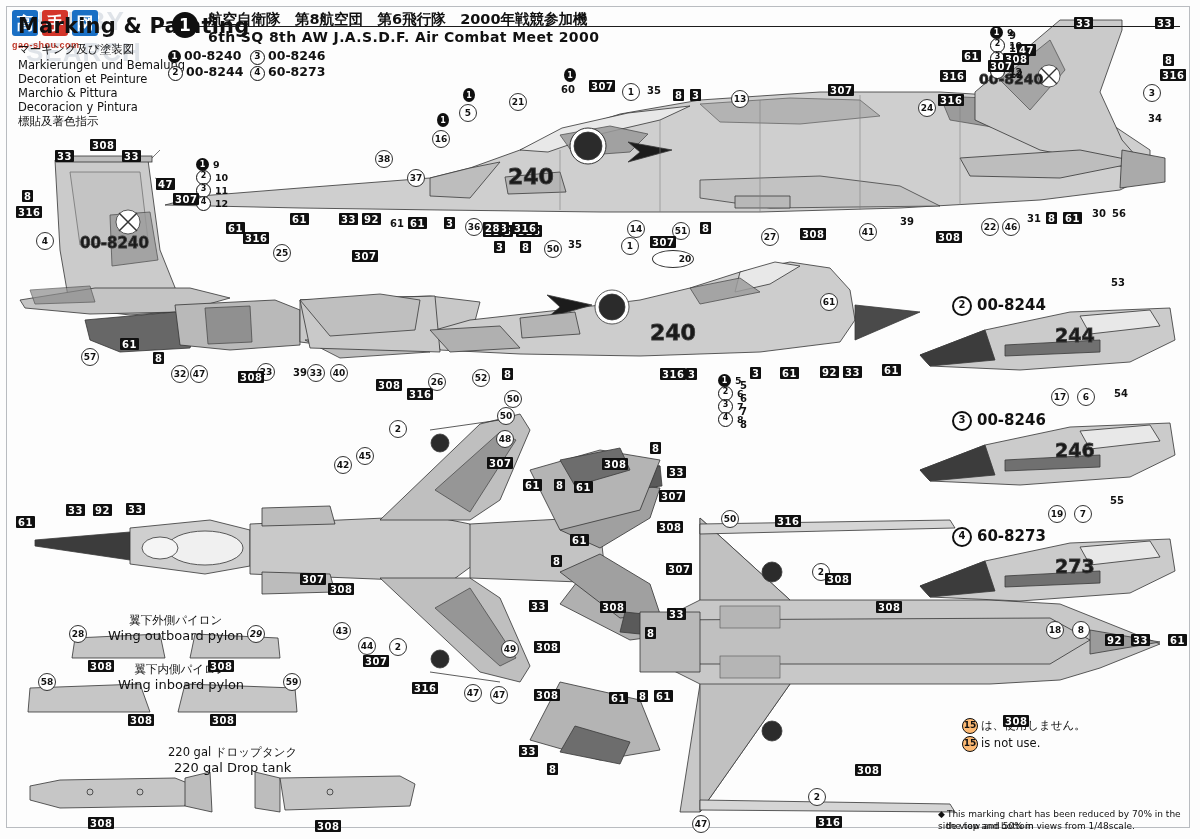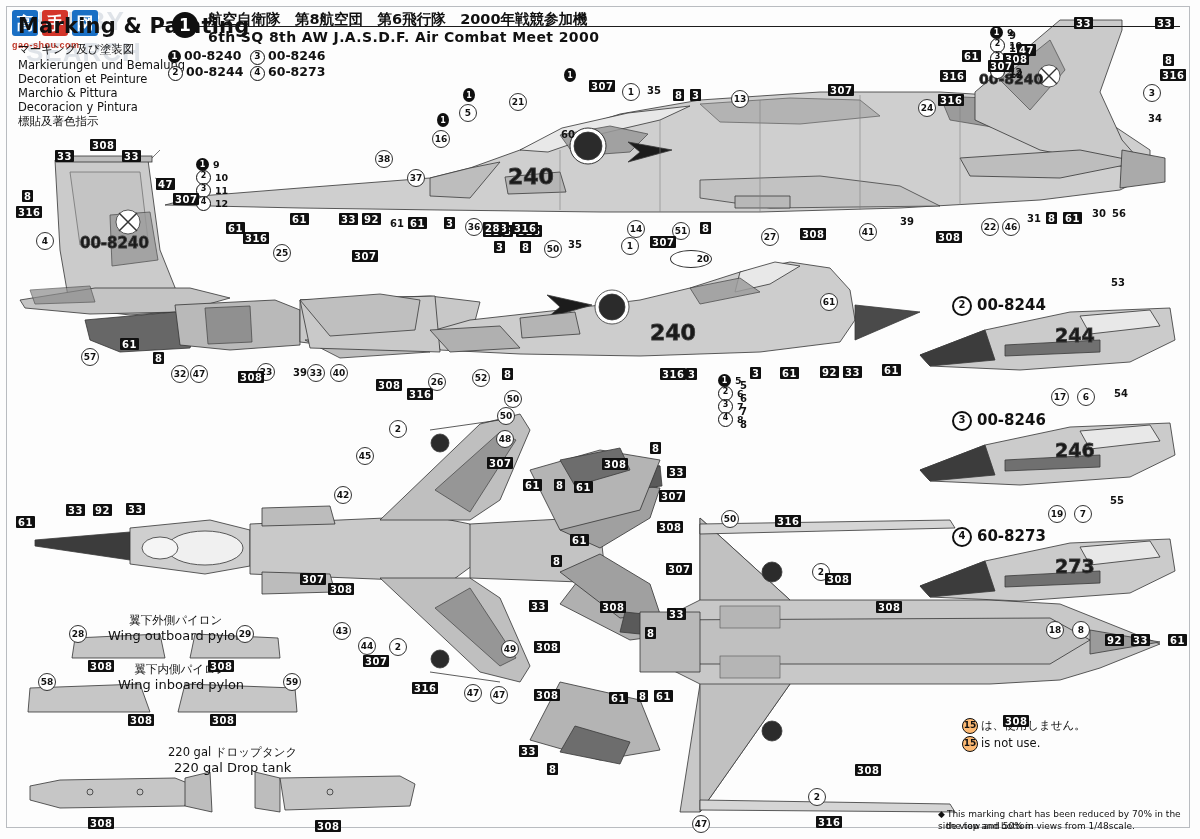--- a/index.html
+++ b/index.html
@@ -380,21 +380,21 @@
     <span>the top and bottom views from 1/48scale.</span>
   </div>
 
   <div id="callout-layer" style="position:absolute;left:0;top:0;width:1200px;height:839px;">
       <div class="cal plain" style="left: 463px; top: 88px; width: 12px; height: 14px; border-radius: 50%; background: rgb(16, 16, 16); color: rgb(255, 255, 255); font-size: 8px; display: flex; align-items: center; justify-content: center;">1</div>
       <div class="cal circ" style="left: 459px; top: 104px;">5</div>
       <div class="cal plain" style="left: 437px; top: 113px; width: 12px; height: 14px; border-radius: 50%; background: rgb(16, 16, 16); color: rgb(255, 255, 255); font-size: 8px; display: flex; align-items: center; justify-content: center;">1</div>
       <div class="cal circ" style="left: 432px; top: 130px;">16</div>
       <div class="cal circ" style="left: 509px; top: 93px;">21</div>
       <div class="cal plain" style="left: 564px; top: 68px; width: 12px; height: 14px; border-radius: 50%; background: rgb(16, 16, 16); color: rgb(255, 255, 255); font-size: 8px; display: flex; align-items: center; justify-content: center;">1</div>
-      <div class="cal plain" style="left: 561px; top: 84px; margin-top: 45px;">60</div>
+      <div class="cal plain" style="left: 561px; top: 84px;">60</div>
       <div class="cal box" style="left: 589px; top: 80px;">307</div>
       <div class="cal circ" style="left: 622px; top: 83px;">1</div>
       <div class="cal plain" style="left: 647px; top: 85px;">35</div>
       <div class="cal box" style="left: 673px; top: 89px;">8</div>
       <div class="cal box" style="left: 690px; top: 89px;">3</div>
       <div class="cal circ" style="left: 731px; top: 90px;">13</div>
       <div class="cal box" style="left: 828px; top: 84px;">307</div>
       <div class="cal circ" style="left: 918px; top: 99px;">24</div>
       <div class="cal box" style="left: 938px; top: 94px;">316</div>
       <div class="cal plain" style="left: 1009px; top: 30px;">9</div>
@@ -466,21 +466,21 @@
       <div class="cal box" style="left: 352px; top: 250px;">307</div>
       <div class="cal box" style="left: 494px; top: 241px;">3</div>
       <div class="cal box" style="left: 498px; top: 222px;">3</div>
       <div class="cal box" style="left: 512px; top: 222px;">316</div>
       <div class="cal box" style="left: 483px; top: 222px;">28</div>
       <div class="cal box" style="left: 520px; top: 241px;">8</div>
       <div class="cal circ" style="left: 544px; top: 240px;">50</div>
       <div class="cal plain" style="left: 568px; top: 239px;">35</div>
       <div class="cal circ" style="left: 621px; top: 237px;">1</div>
       <div class="cal box" style="left: 650px; top: 236px;">307</div>
-      <div class="cal circ" style="left: 670px; top: 250px; padding-left: 24px;">20</div>
+      <div class="cal circ" style="left: 652px; top: 250px; padding-left: 24px;">20</div>
       <div class="cal circ" style="left: 820px; top: 293px;">61</div>
       <div class="cal box" style="left: 660px; top: 368px;">316</div>
       <div class="cal box" style="left: 686px; top: 368px;">3</div>
       <div class="cal box" style="left: 750px; top: 367px;">3</div>
       <div class="cal box" style="left: 780px; top: 367px;">61</div>
       <div class="cal box" style="left: 820px; top: 366px;">92</div>
       <div class="cal box" style="left: 843px; top: 366px;">33</div>
       <div class="cal box" style="left: 882px; top: 364px;">61</div>
       <div class="cal circ" style="left: 472px; top: 369px;">52</div>
       <div class="cal box" style="left: 502px; top: 368px;">8</div>
@@ -496,21 +496,21 @@
       <div class="cal box" style="left: 300px; top: 573px;">307</div>
       <div class="cal box" style="left: 328px; top: 583px;">308</div>
       <div class="cal circ" style="left: 333px; top: 622px;">43</div>
       <div class="cal circ" style="left: 358px; top: 637px;">44</div>
       <div class="cal box" style="left: 363px; top: 655px;">307</div>
       <div class="cal circ" style="left: 389px; top: 638px;">2</div>
       <div class="cal box" style="left: 412px; top: 682px;">316</div>
       <div class="cal circ" style="left: 464px; top: 684px;">47</div>
       <div class="cal circ" style="left: 389px; top: 420px;">2</div>
       <div class="cal circ" style="left: 356px; top: 447px;">45</div>
-      <div class="cal circ" style="left: 334px; top: 486px;">42</div>
+      <div class="cal circ" style="left: 334px; top: 456px;">42</div>
       <div class="cal circ" style="left: 496px; top: 430px;">48</div>
       <div class="cal circ" style="left: 497px; top: 407px;">50</div>
       <div class="cal box" style="left: 487px; top: 457px;">307</div>
       <div class="cal box" style="left: 523px; top: 479px;">61</div>
       <div class="cal box" style="left: 554px; top: 479px;">8</div>
       <div class="cal box" style="left: 602px; top: 458px;">308</div>
       <div class="cal box" style="left: 650px; top: 442px;">8</div>
       <div class="cal box" style="left: 667px; top: 466px;">33</div>
       <div class="cal box" style="left: 659px; top: 490px;">307</div>
       <div class="cal box" style="left: 657px; top: 521px;">308</div>
@@ -547,21 +547,21 @@
       <div class="cal plain" style="left: 1111px; top: 277px;">53</div>
       <div class="cal circ" style="left: 1051px; top: 388px;">17</div>
       <div class="cal circ" style="left: 1077px; top: 388px;">6</div>
       <div class="cal plain" style="left: 1114px; top: 388px;">54</div>
       <div class="cal circ" style="left: 1048px; top: 505px;">19</div>
       <div class="cal circ" style="left: 1074px; top: 505px;">7</div>
       <div class="cal plain" style="left: 1110px; top: 495px;">55</div>
       <div class="cal circ" style="left: 1046px; top: 621px;">18</div>
       <div class="cal circ" style="left: 1072px; top: 621px;">8</div>
       <div class="cal circ" style="left: 69px; top: 625px;">28</div>
-      <div class="cal circ" style="left: 236px; top: 625px;">29</div>
+      <div class="cal circ" style="left: 247px; top: 625px; font-style: italic;">29</div>
       <div class="cal box" style="left: 88px; top: 660px;">308</div>
       <div class="cal box" style="left: 208px; top: 660px;">308</div>
       <div class="cal circ" style="left: 38px; top: 673px;">58</div>
       <div class="cal circ" style="left: 283px; top: 673px;">59</div>
       <div class="cal box" style="left: 128px; top: 714px;">308</div>
       <div class="cal box" style="left: 210px; top: 714px;">308</div>
       <div class="cal box" style="left: 88px; top: 817px;">308</div>
       <div class="cal box" style="left: 315px; top: 820px;">308</div>
     </div>
 

